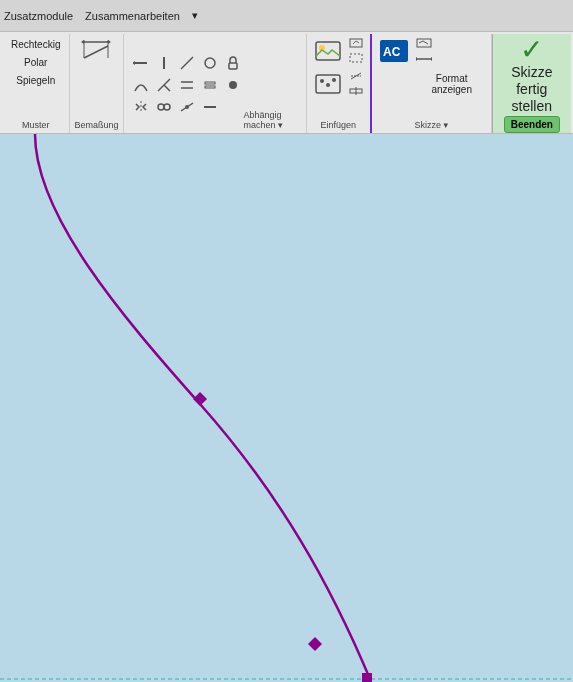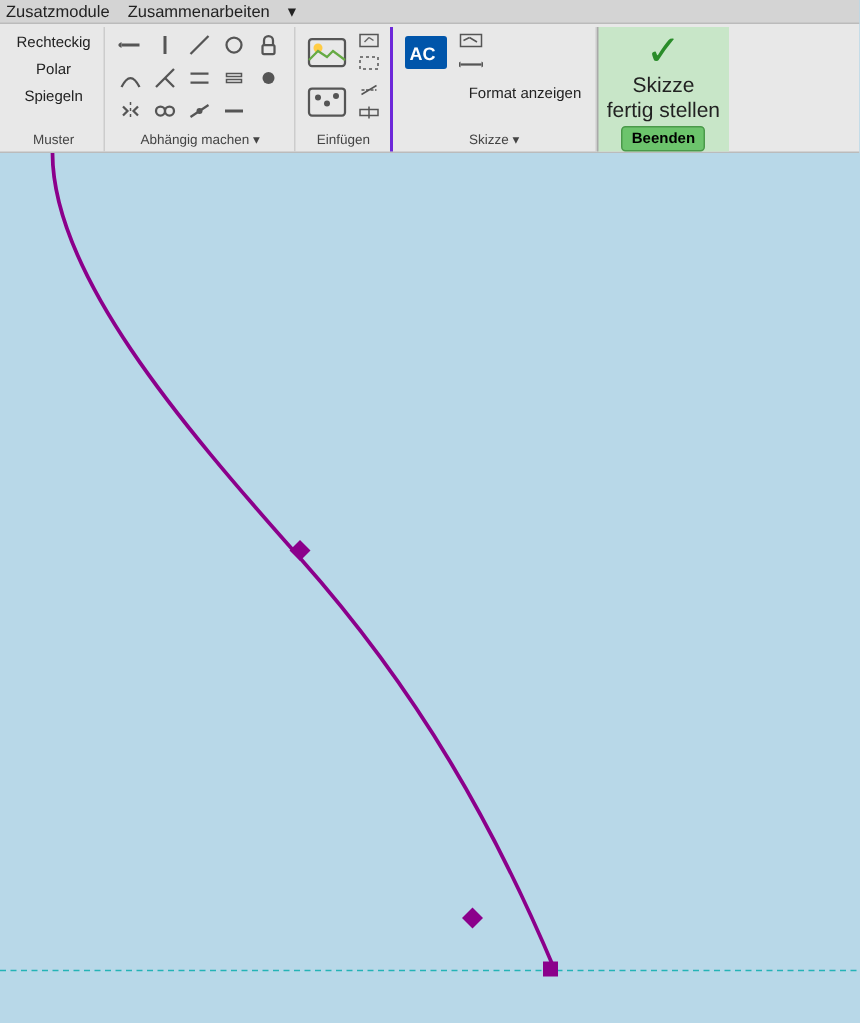--- a/index.html
+++ b/index.html
@@ -1,21 +1,21 @@
 <!DOCTYPE html>
 <html><head>
   <meta charset="utf-8">
   <style>
     * { margin: 0; padding: 0; box-sizing: border-box; }
     body { width: 573px; height: 682px; overflow: hidden; background: #b8d8e8; font-family: 'Segoe UI', Arial, sans-serif; font-size: 11px; }
 
     
     .nav-bar {
       background: #d4d4d4;
-      height: 16px;
+      height: 32px;
       display: flex;
       align-items: center;
       padding: 0 4px;
       gap: 12px;
       border-bottom: 1px solid #bbb;
     }
     .nav-bar span {
       font-size: 11px;
       color: #222;
       cursor: pointer;
@@ -74,21 +74,21 @@
       display: flex;
       flex-direction: column;
       align-items: center;
       border-right: 1px solid #ccc;
       padding: 2px 4px 0 4px;
     }
 
     
     .abhg-group {
       display: flex;
-      flex-direction: column;
+      flex-direction: row;
       align-items: center;
       border-right: 1px solid #ccc;
       padding: 2px 6px 0 6px;
     }
 
     
     .einf-group {
       display: flex;
       flex-direction: column;
       align-items: center;
@@ -212,20 +212,44 @@
     <div class="muster-items">
       <button class="toolbar-btn-text">Rechteckig</button>
       <button class="toolbar-btn-text">Polar</button>
       <button class="toolbar-btn-text">Spiegeln</button>
     </div>
     <div class="section-label-row">
       <span>Muster</span>
     </div>
   </div>
 
+  <div class="bemas-group">
+
+    <div class="icon-container">
+      <div class="toolbar-row">
+
+        <button class="toolbar-btn">
+          <svg width="32" height="28">
+
+            <line x1="4" y1="4" x2="28" y2="4" stroke="#555" stroke-width="1.5"></line>
+            <polygon points="4,2 4,6 1,4" fill="#555"></polygon>
+            <polygon points="28,2 28,6 31,4" fill="#555"></polygon>
+
+            <line x1="4" y1="2" x2="4" y2="20" stroke="#555" stroke-width="1"></line>
+            <line x1="28" y1="2" x2="28" y2="20" stroke="#555" stroke-width="1"></line>
+
+            <line x1="4" y1="20" x2="28" y2="8" stroke="#555" stroke-width="1.5"></line>
+          </svg>
+        </button>
+      </div>
+    </div>
+    <div class="section-label-row">
+      <span>Bemaßung</span>
+    </div>
+  </div>
 
   <div class="abhg-group">
     <div class="icon-container">
 
       <div class="toolbar-row">
         <button class="toolbar-btn" title="Horizontal">
           <svg width="16" height="16">
             <line x1="2" y1="8" x2="14" y2="8" stroke="#555" stroke-width="2"></line>
             <polygon points="2,6 2,10 -1,8" fill="#555"></polygon>
           </svg>

